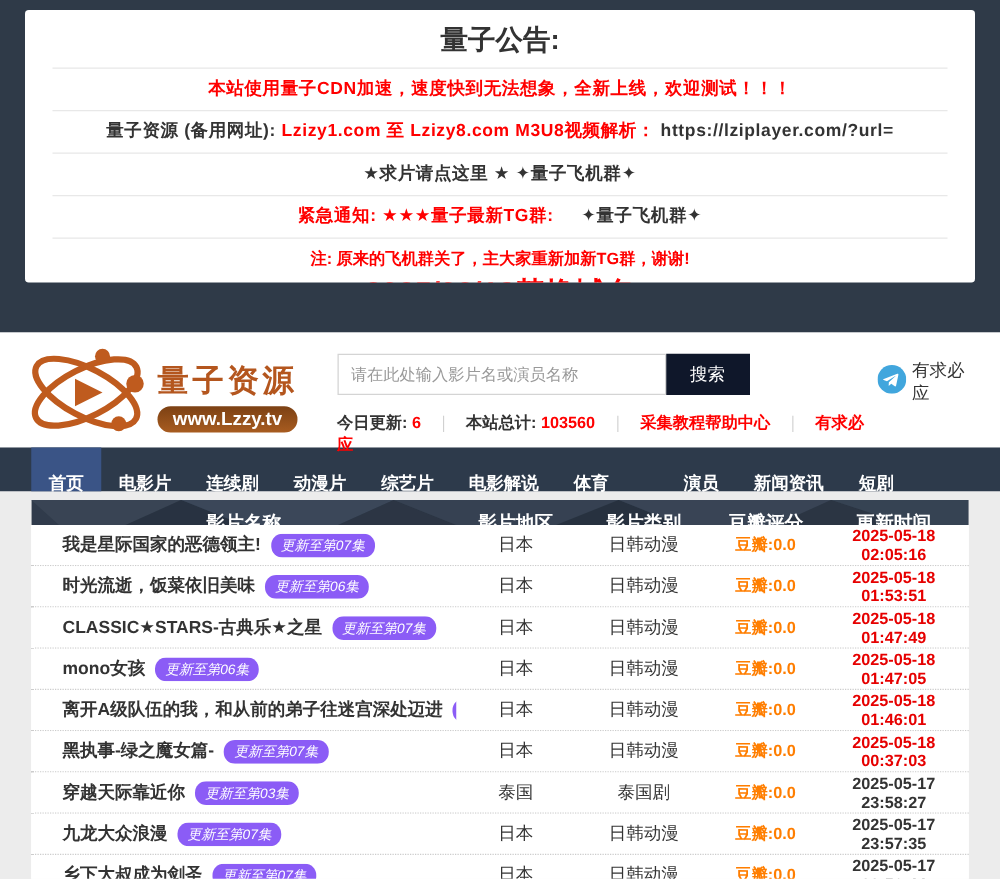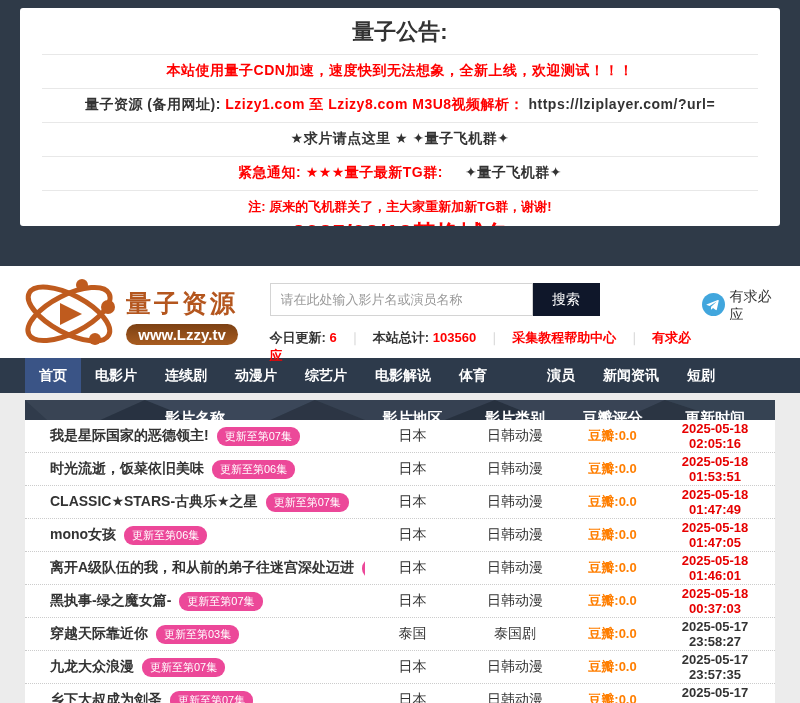--- a/index.html
+++ b/index.html
@@ -34,43 +34,43 @@
   .search-btn { width:67px; height:33px; background:#0f172a; color:#fff; border:none;
     font-size:14px; font-weight:normal; cursor:pointer; }
   .stats-row { margin-top:13px; font-size:13px; font-weight:bold; color:#333; }
   .stats-row .sep { color:#ccc; font-weight:normal; margin:0 8px; }
   .join { margin-left:auto; margin-top:12px; display:flex; align-items:center; cursor:pointer; }
   .join-label { font-size:14px; color:#333; margin-left:5px; }
 
   
   .nav { height:35px; background:#2d3a4b; display:flex; padding-left:25px; }
   .nav-item { color:#fff; font-size:14px; font-weight:bold; line-height:35px;
-    padding:0 14px; cursor:pointer; }
+    padding:11px 14px; cursor:pointer; }
   .nav-item.active { background:#3a5486; }
   .nav-gap { width:32px; }
 
   
   .content { padding:7px 25px 0; }
   .thead { position:relative; height:20px; width:750px; overflow:hidden; }
   .thead svg { position:absolute; left:0; top:0; }
   .thead-cells { position:relative; display:flex; height:36px; align-items:center; }
   .th { color:#fff; font-size:15px; font-weight:bold; text-align:center; }
   .col-title { width:340px; }
   .col-region { width:95px; }
   .col-cat { width:110px; }
   .col-rating { width:85px; }
   .col-time { width:120px; }
   .tbody { background:#fff; width:750px; }
   .trow { display:flex; align-items:center; height:33px; border-bottom:1px dotted #ccc; background:#fff; }
   .cell { font-size:14px; color:#333; }
   .center { text-align:center; }
   .cell-title { display:flex; align-items:flex-start; padding-left:25px; white-space:nowrap; overflow:hidden; }
   .title-link { font-weight:bold; color:#333; cursor:pointer; }
-  .badge { background:#ec4899; color:#fff; font-size:11px; font-weight:normal;
-    border-radius:9px; padding:2px 8px; margin-left:8px; white-space:nowrap; flex-shrink:0; }
+  .badge { background:#8b5cf6; color:#fff; font-size:11px; font-weight:normal;
+    border-radius:9px; padding:2px 8px; margin-left:8px; white-space:nowrap; flex-shrink:0;font-style:italic; }
   .cell-rating { color:#ff7e00; font-weight:bold; font-size:13px; }
   .cell-time { font-weight:bold; font-size:13px; color:#333; }
   .cell-time.time-red { color:#e60000; }
 </style>
 </head>
 <body>
 
 <div class="top">
   <div class="announce-box">
     <div class="announce-title">量子公告:</div>

